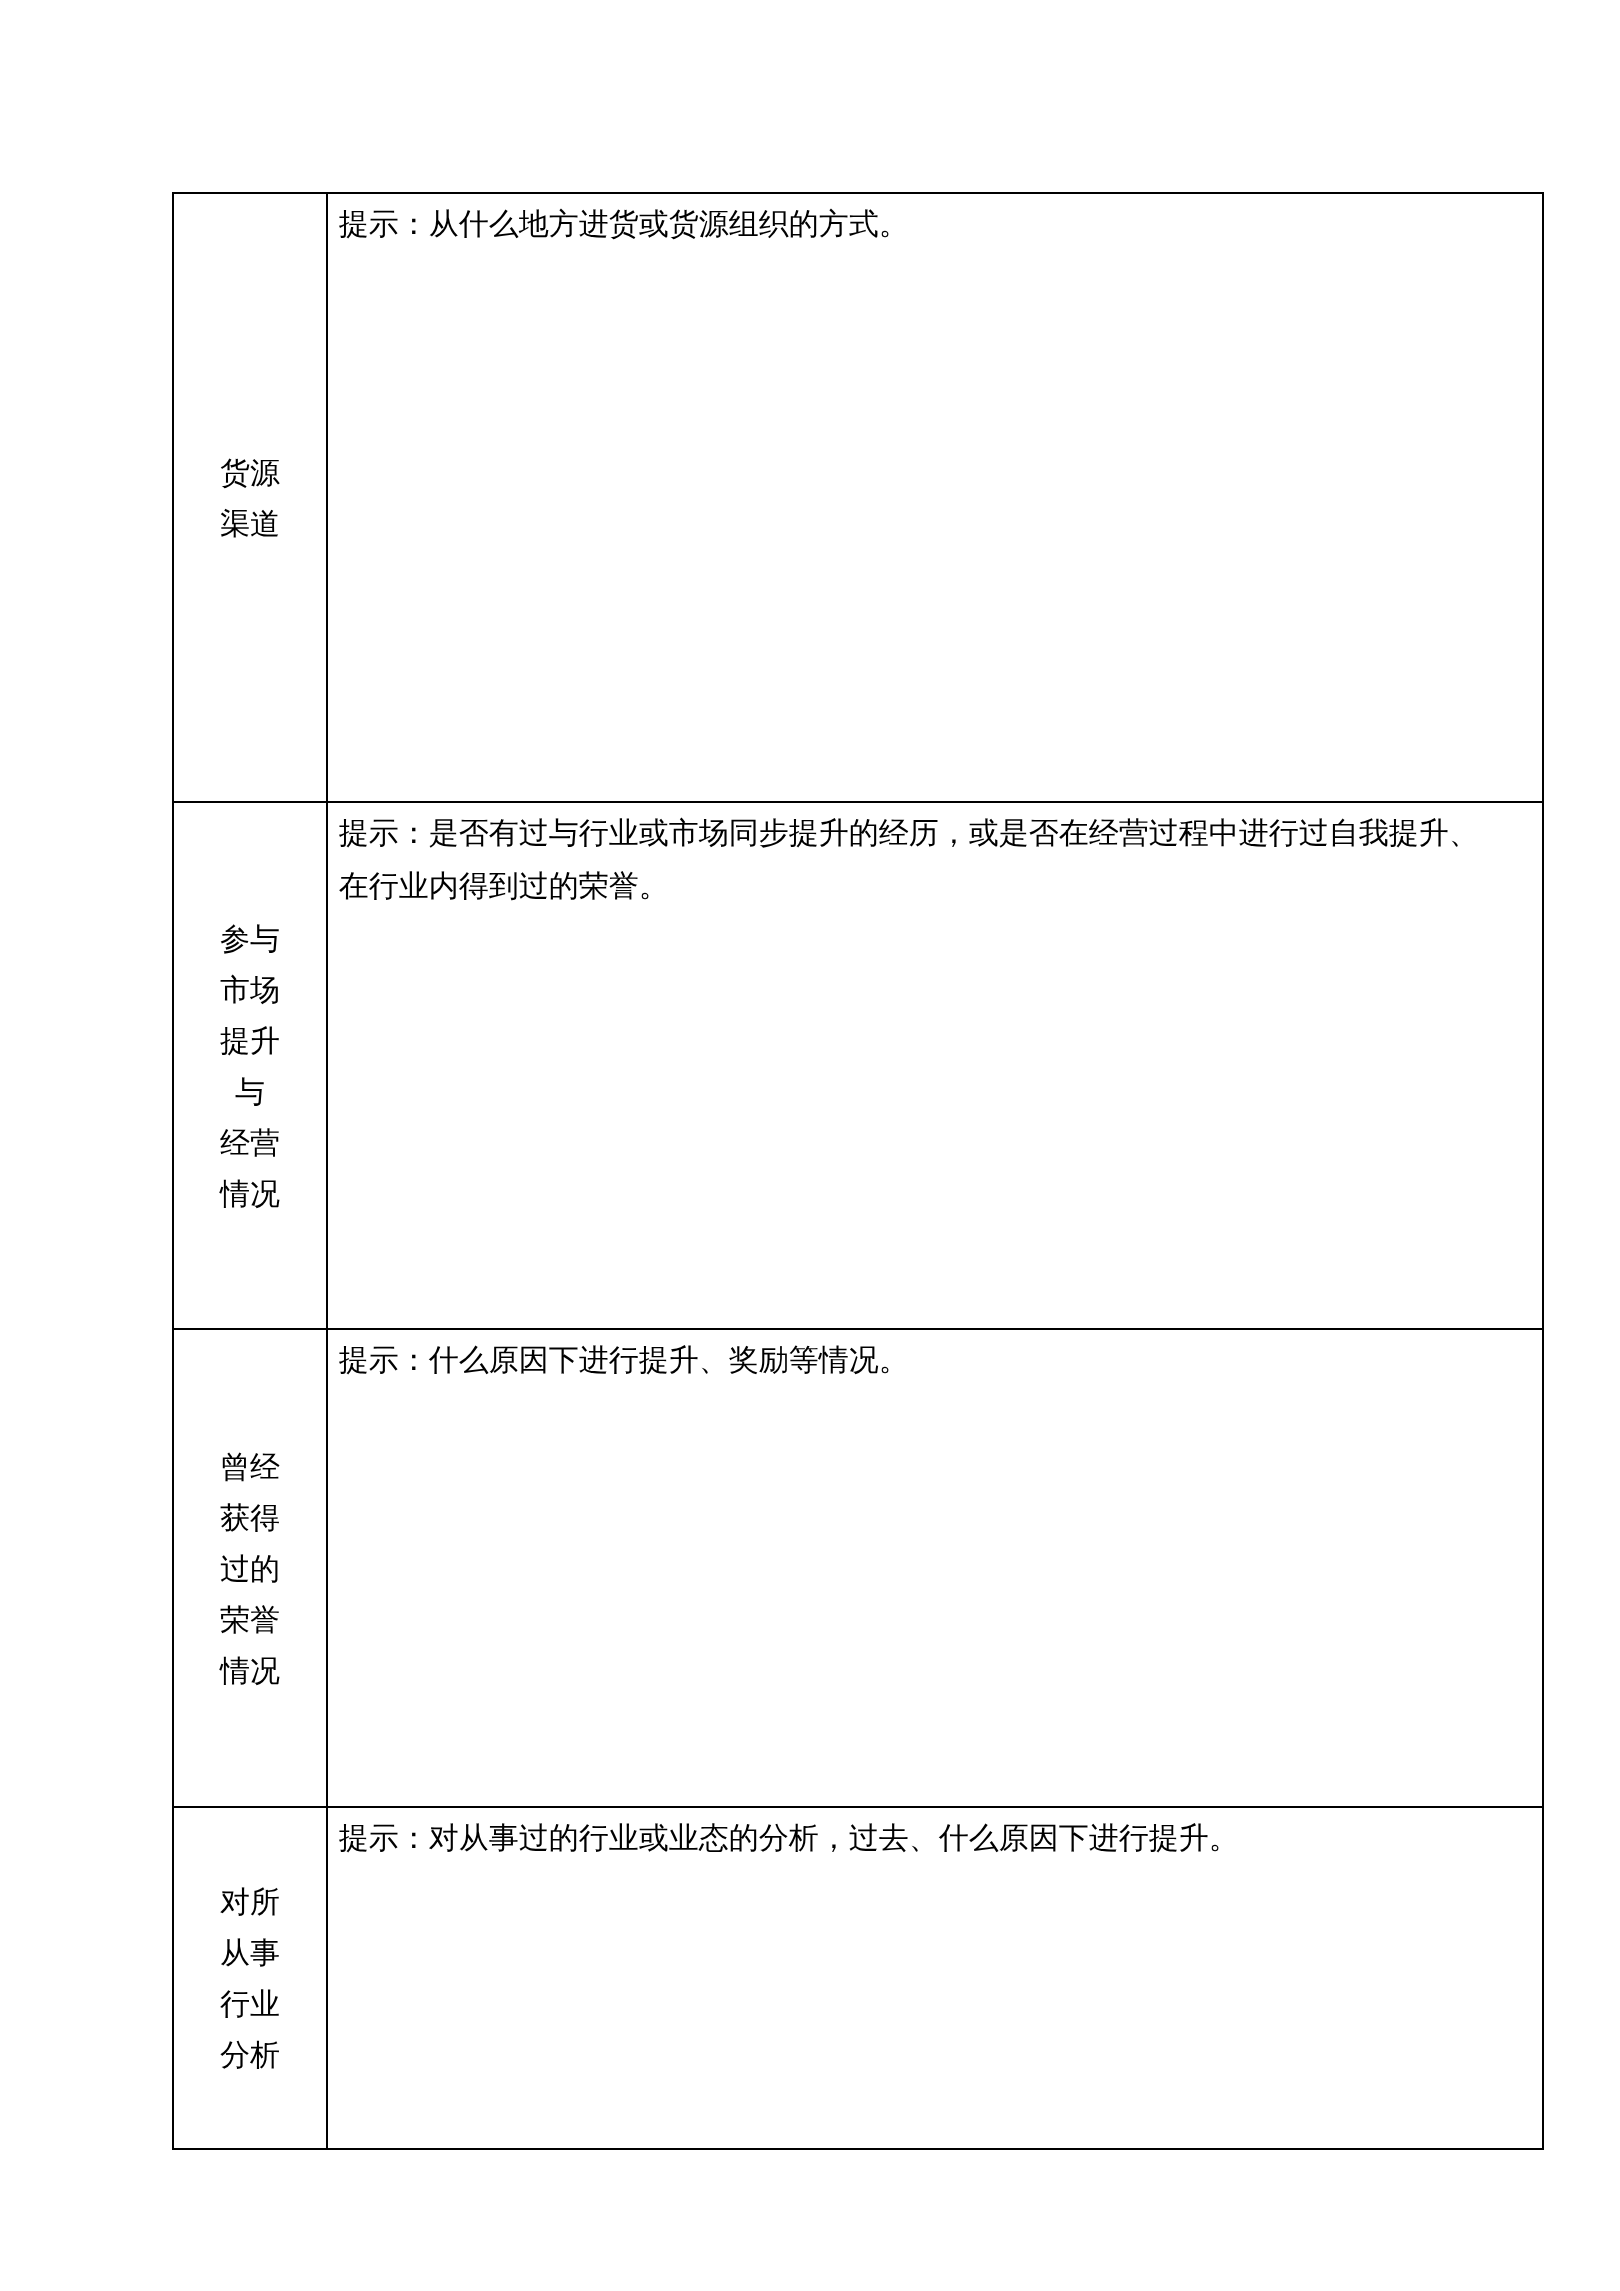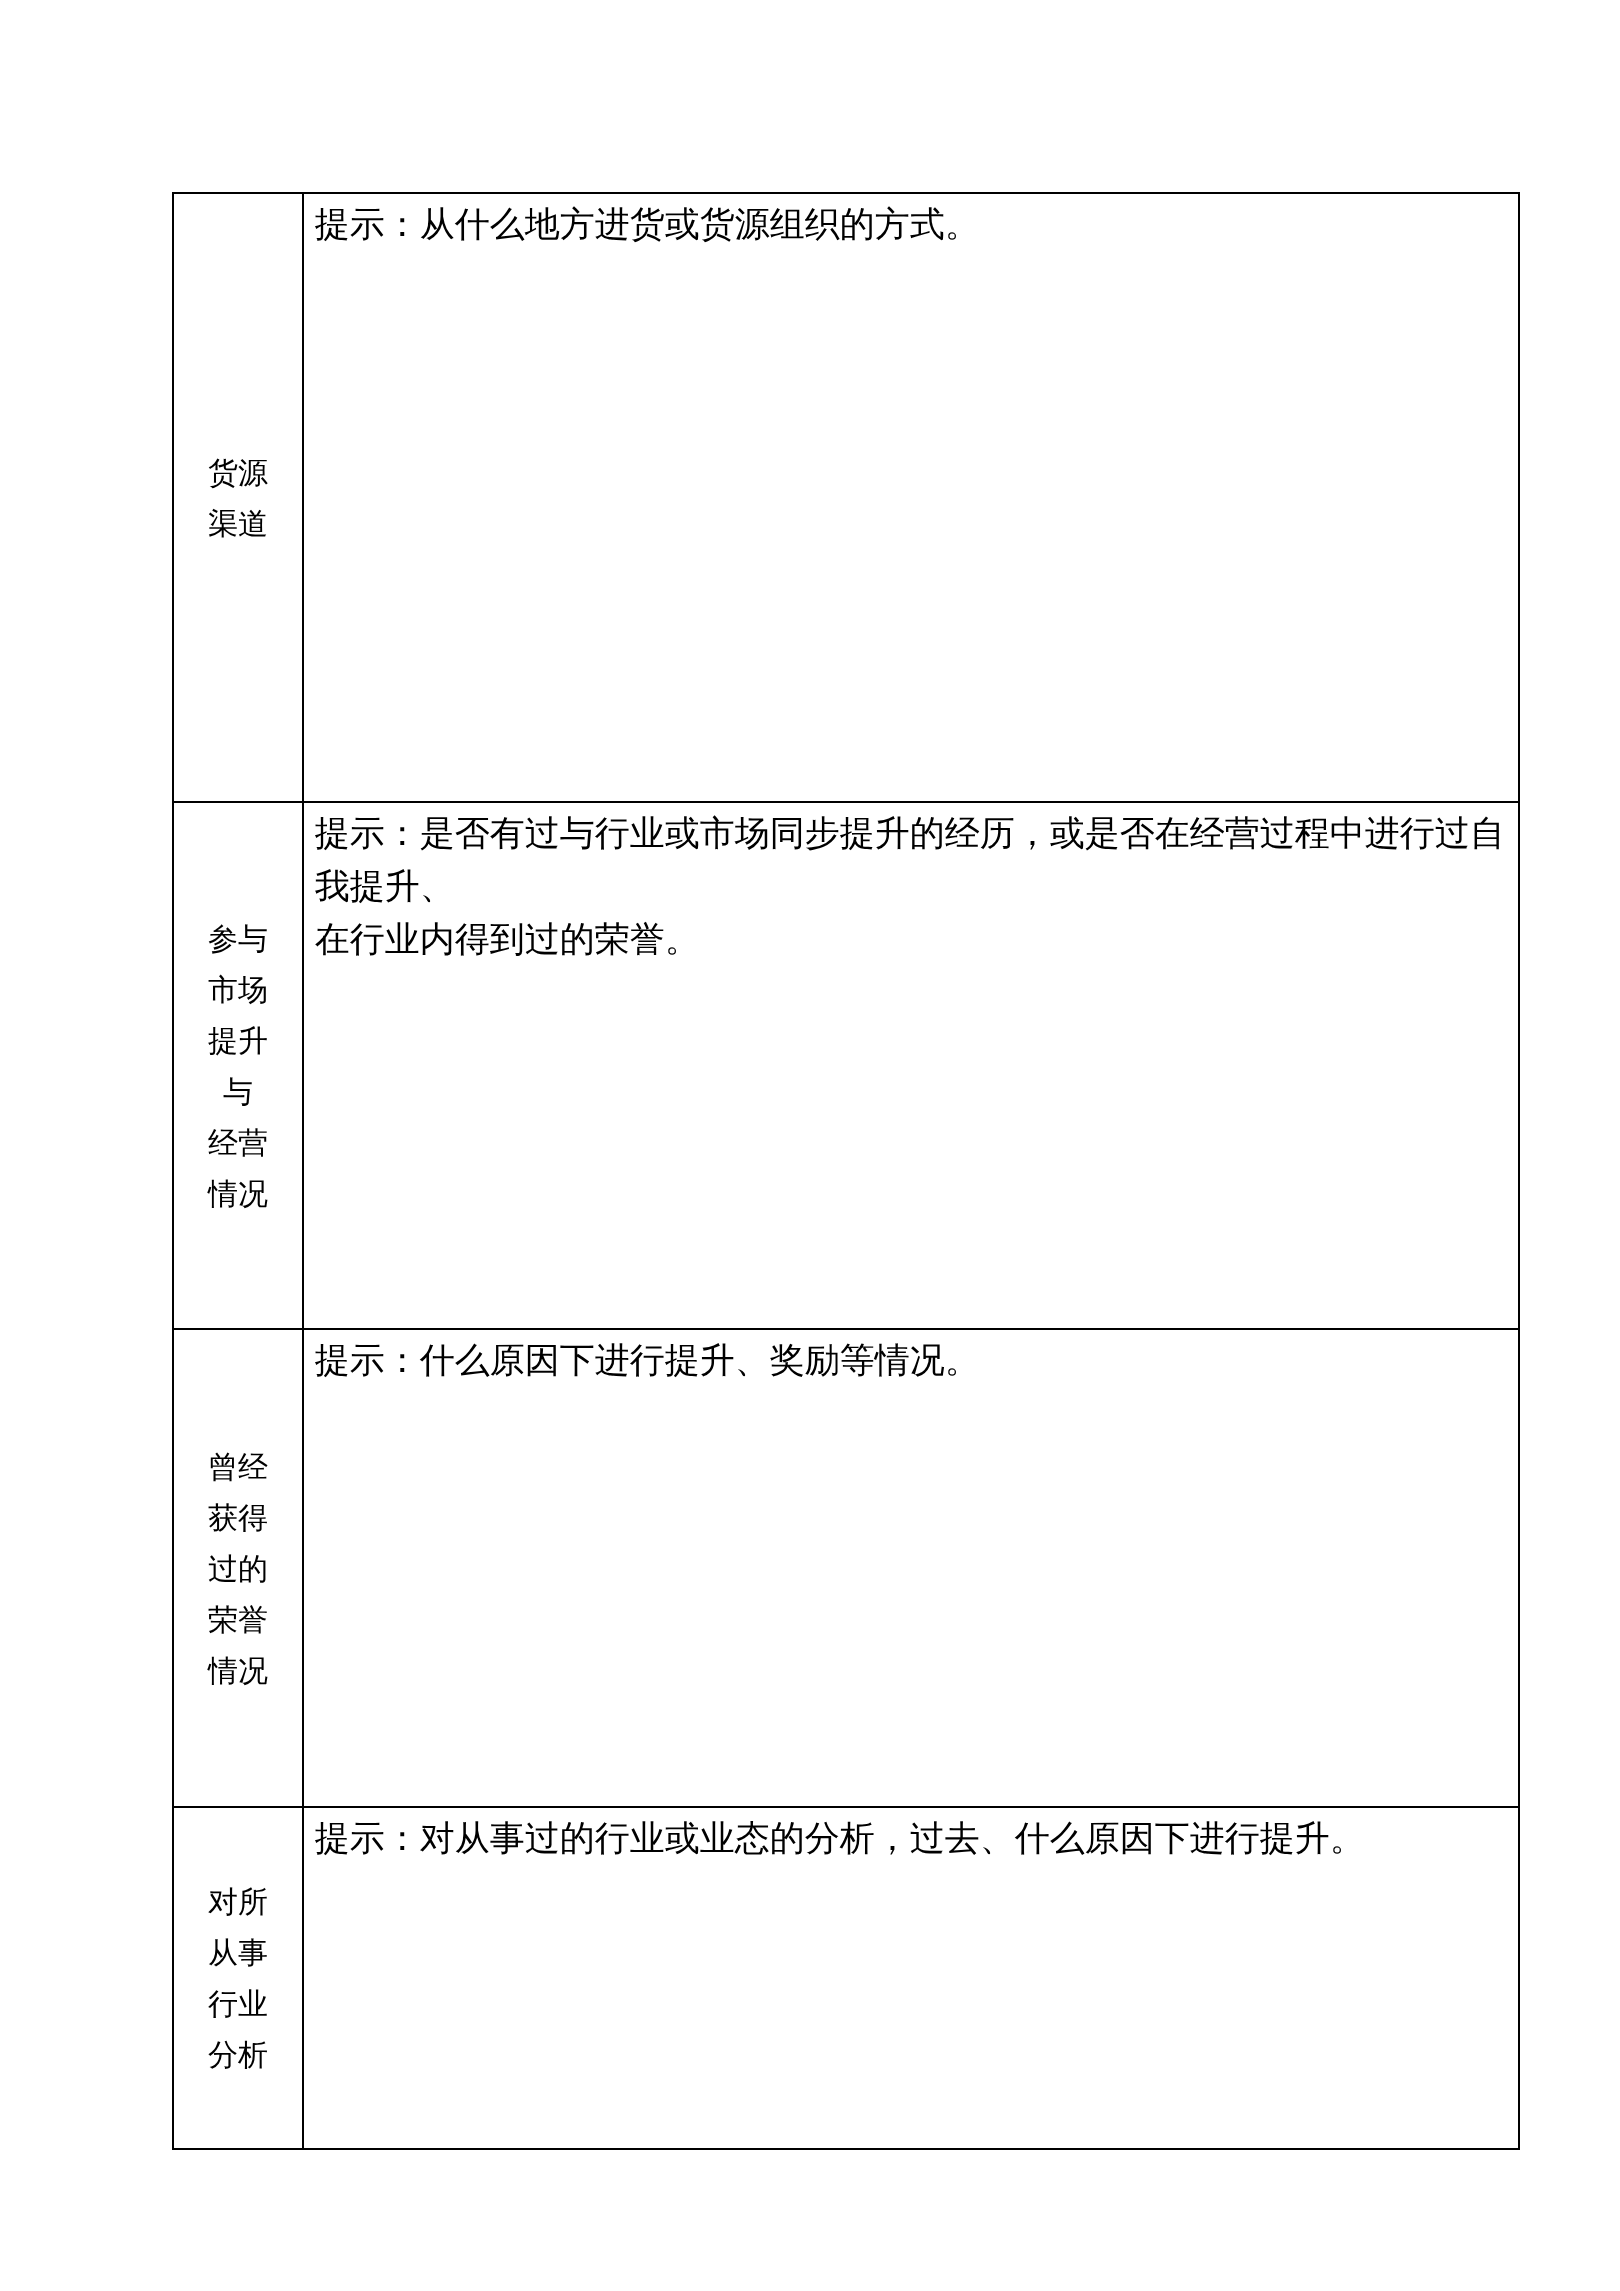--- a/index.html
+++ b/index.html
@@ -35,27 +35,27 @@
     border: 2px solid #000000;
     overflow: hidden;
   }
   td.label-cell {
     width: 120px;
     text-align: center;
     vertical-align: middle;
     font-size: 30px;
     line-height: 51px;
     white-space: pre-line;
-    padding: 4px;
+    padding: 16px;
   }
   td.hint-cell {
     width: 1191px;
     vertical-align: top;
     text-align: left;
-    font-size: 35px;
+    font-size: 30px;
     line-height: 53px;
     white-space: pre-line;
     padding: 2.9px 11.8px 0 10.8px;
   }
   td.no-top-border {
     border-top: none;
   }
   tr.row-1 { height: 609px; }
   tr.row-2 { height: 527px; }
   tr.row-3 { height: 478px; }

